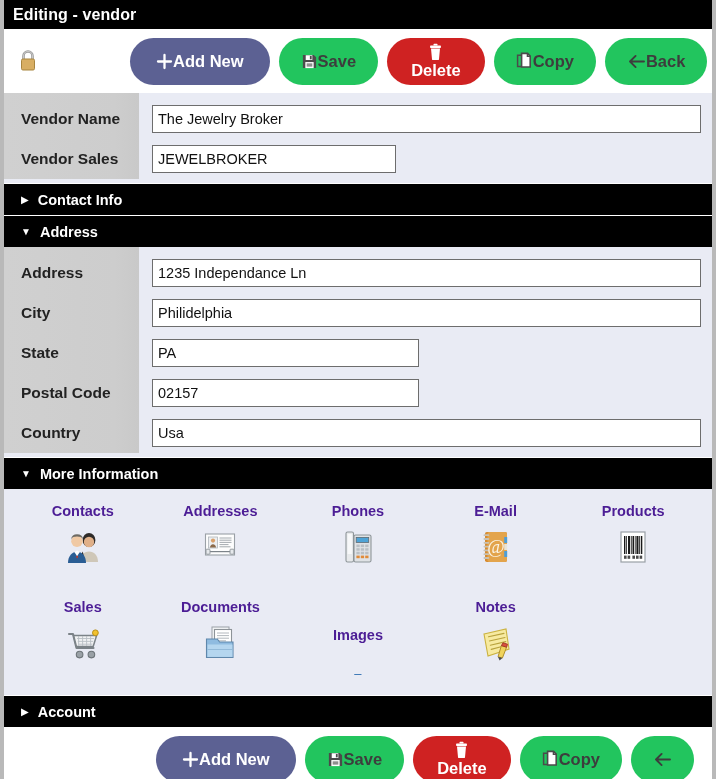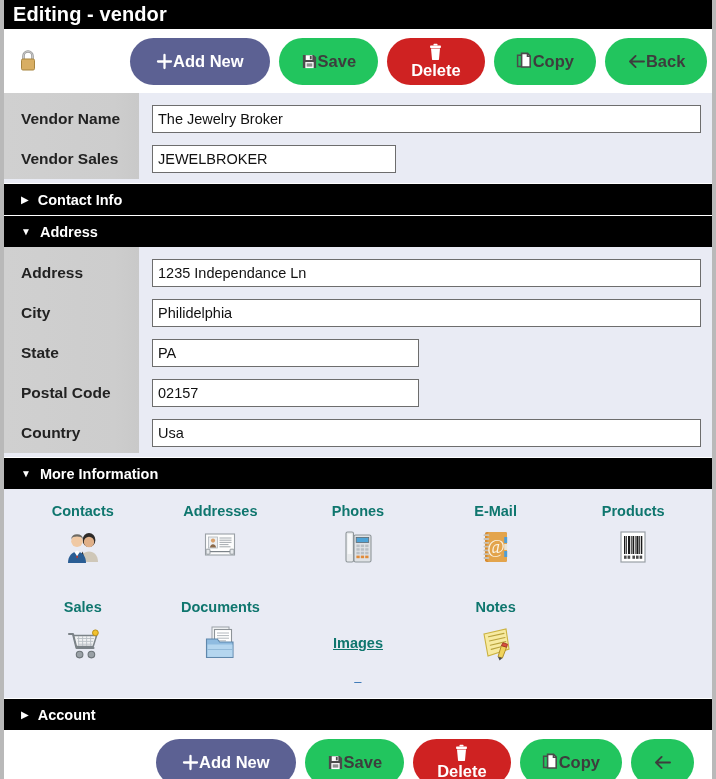--- a/index.html
+++ b/index.html
@@ -29,21 +29,21 @@
   #title-bar {
     height: 29px;
     background: #000000;
     color: #ffffff;
     display: flex;
     align-items: center;
     padding-left: 9px;
     box-sizing: border-box;
   }
   #title-bar .title-text {
-    font-size: 20px;
+    font-size: 16px;
     font-weight: bold;
     letter-spacing: 0.1px;
   }
 
   
   .toolbar {
     display: flex;
     align-items: center;
     height: 64px;
     background: #ffffff;
@@ -169,38 +169,38 @@
     flex: 1 1 20%;
     display: flex;
     flex-direction: column;
     align-items: center;
     cursor: pointer;
     min-height: 86px;
   }
   .tile-label {
     font-size: 14.5px;
     font-weight: bold;
-    color: #0f766e;
+    color: #4c1d95;
     margin-bottom: 7px;
     text-align: center;
   }
   .tile-icon {
     width: 42px;
     height: 42px;
     display: flex;
     align-items: center;
     justify-content: center;
   }
   .tile-broken {
     margin-top: 22px;
     color: #2b6cb0;
     font-size: 13px;
     line-height: 1;
   }
-  .tile.broken .tile-label { margin-top: 36px; margin-bottom: 2px; text-decoration: underline; }
+  .tile.broken .tile-label { margin-top: 28px; margin-bottom: 2px; }
 
   .spacer-row2 { height: 10px; }
 </style>
 </head>
 <body>
 
 <div id="app-window">
 
   <div id="title-bar">
     <span class="title-text">Editing - vendor</span>

